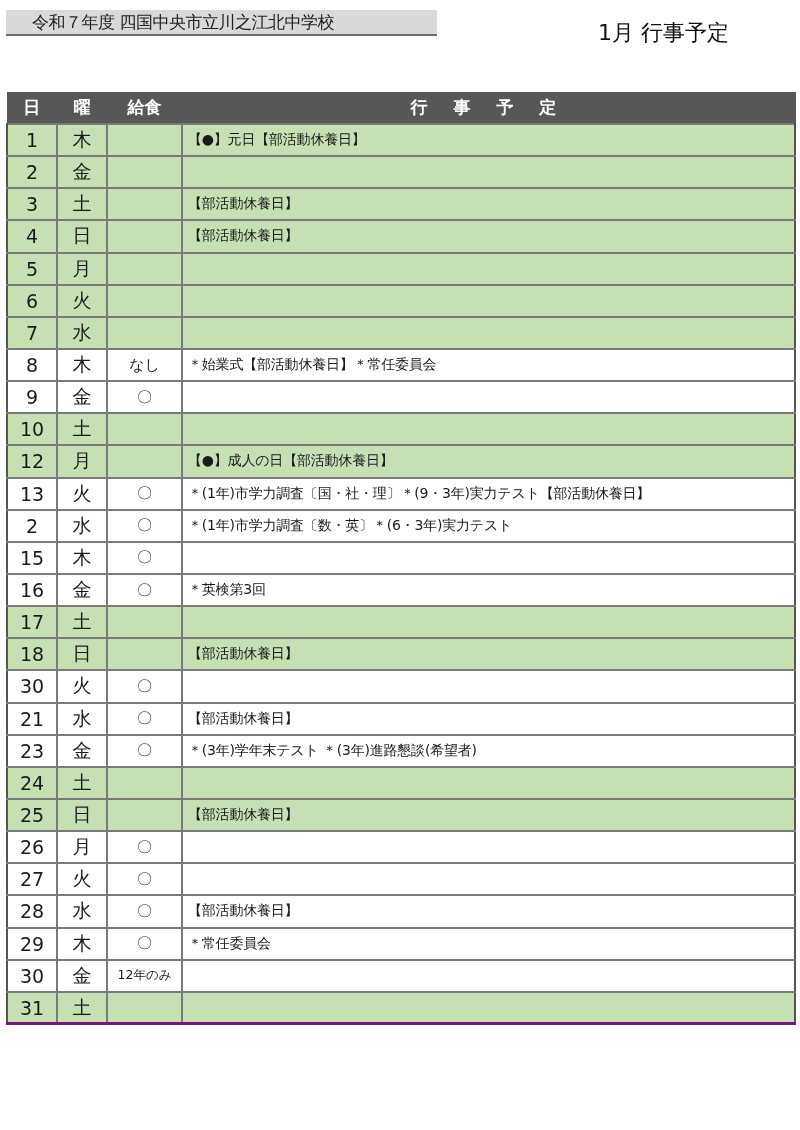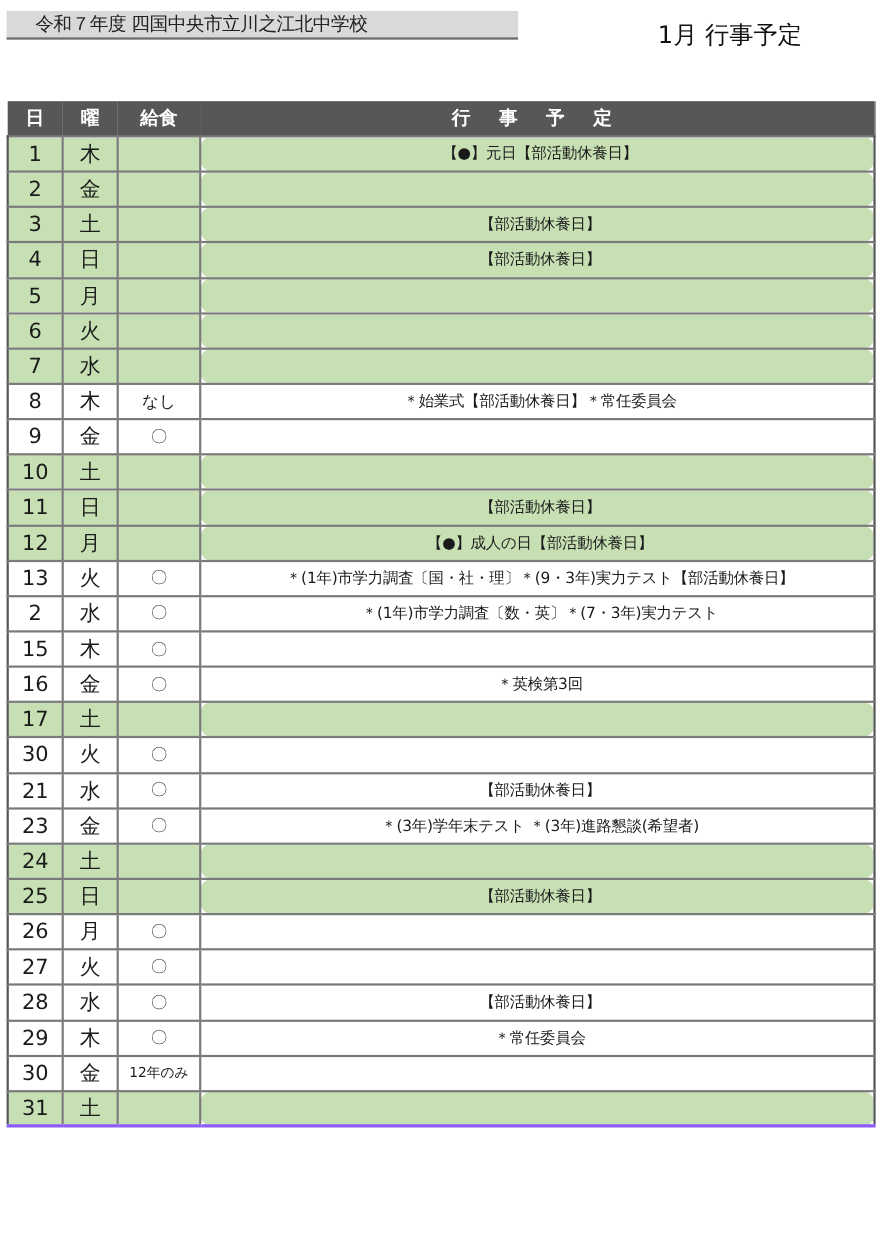--- a/index.html
+++ b/index.html
@@ -1,20 +1,20 @@
 <!DOCTYPE html>
 <html><head>
   <meta charset="utf-8">
   <style>
     * { box-sizing: border-box; margin: 0; padding: 0; }
     html, body { width: 800px; height: 1130px; background: #ffffff; overflow: hidden; }
     body { position: relative; font-family: "DejaVu Sans", "Liberation Sans", sans-serif; color: #1a1a1a; }
 
     .school-bar {
-      position: absolute; left: 6px; top: 10px; width: 465px; height: 26px;
+      position: absolute; left: 6px; top: 10px; width: 431px; height: 26px;
       background: #d9d9d9; border-bottom: 2px solid #6d6d6d;
       font-size: 17px; line-height: 24px; padding-left: 26px; color: #222;
       letter-spacing: -0.5px;
     }
     .month-title {
       position: absolute; left: 598px; top: 18px; font-size: 22px; line-height: 30px;
       color: #111; letter-spacing: 0px;
     }
 
     table.schedule {
@@ -30,26 +30,26 @@
       background: #575757; color: #ffffff; height: 32px; font-size: 17px; font-weight: bold;
       border-right: 1px solid #575757; text-align: center; padding: 0;
     }
     thead th.h-event { letter-spacing: 10px; }
     thead th.h-day { text-align: center; }
 
     tbody td {
       height: 32.15px; border: 2px solid #7a7a7a; font-size: 19px; text-align: center;
       padding: 0; white-space: nowrap; overflow: hidden; color: #1a1a1a;
     }
-    tbody td.event { text-align: center; font-size: 14px; padding-left: 5px; letter-spacing: -0.2px; border-radius: 11px; }
+    tbody td.event { text-align: left; font-size: 14px; padding-left: 5px; letter-spacing: -0.2px; }
     tbody td.lunch { font-size: 15px; }
     tbody td.lunch.small { font-size: 12.5px; }
     tbody tr.holiday td { background: #c6e0b4; }
     tbody tr.school td { background: #ffffff; }
-    tbody tr.last td { border-bottom: 3px solid #8b5cf6; }
+    tbody tr.last td { border-bottom: 3px solid #701a75; }
     tbody td:first-child { border-left: 2px solid #555; }
     tbody td:last-child { border-right: 2px solid #555; }
   </style>
 </head>
 <body>
 
 <div class="school-bar">
   <span>令和７年度 四国中央市立川之江北中学校</span>
 </div>
 <div class="month-title">1月 行事予定</div>
@@ -124,60 +124,60 @@
         <td class="lunch">〇</td>
         <td class="event"></td>
       </tr>
       <tr class="holiday">
         <td>10</td>
         <td>土</td>
         <td class="lunch"></td>
         <td class="event"></td>
       </tr>
       <tr class="holiday">
-        <td>11</td>
-        <td>日</td>
-        <td class="lunch"></td>
-        <td class="event">【部活動休養日】</td>
-      </tr>
-      <tr class="holiday">
         <td>12</td>
         <td>月</td>
         <td class="lunch"></td>
         <td class="event">【●】成人の日【部活動休養日】</td>
       </tr>
       <tr class="school">
         <td>13</td>
         <td>火</td>
         <td class="lunch">〇</td>
         <td class="event">＊(1年)市学力調査〔国・社・理〕＊(9・3年)実力テスト【部活動休養日】</td>
       </tr>
       <tr class="school">
         <td>2</td>
         <td>水</td>
         <td class="lunch">〇</td>
-        <td class="event">＊(1年)市学力調査〔数・英〕＊(7・3年)実力テスト</td>
+        <td class="event">＊(1年)市学力調査〔数・英〕＊(6・3年)実力テスト</td>
       </tr>
       <tr class="school">
         <td>15</td>
         <td>木</td>
         <td class="lunch">〇</td>
         <td class="event"></td>
       </tr>
       <tr class="school">
         <td>16</td>
         <td>金</td>
         <td class="lunch">〇</td>
         <td class="event">＊英検第3回</td>
       </tr>
       <tr class="holiday">
         <td>17</td>
         <td>土</td>
         <td class="lunch"></td>
         <td class="event"></td>
+      </tr>
+      <tr class="holiday">
+        <td>18</td>
+        <td>日</td>
+        <td class="lunch"></td>
+        <td class="event">【部活動休養日】</td>
       </tr>
       <tr class="school">
         <td>30</td>
         <td>火</td>
         <td class="lunch">〇</td>
         <td class="event"></td>
       </tr>
       <tr class="school">
         <td>21</td>
         <td>水</td>

